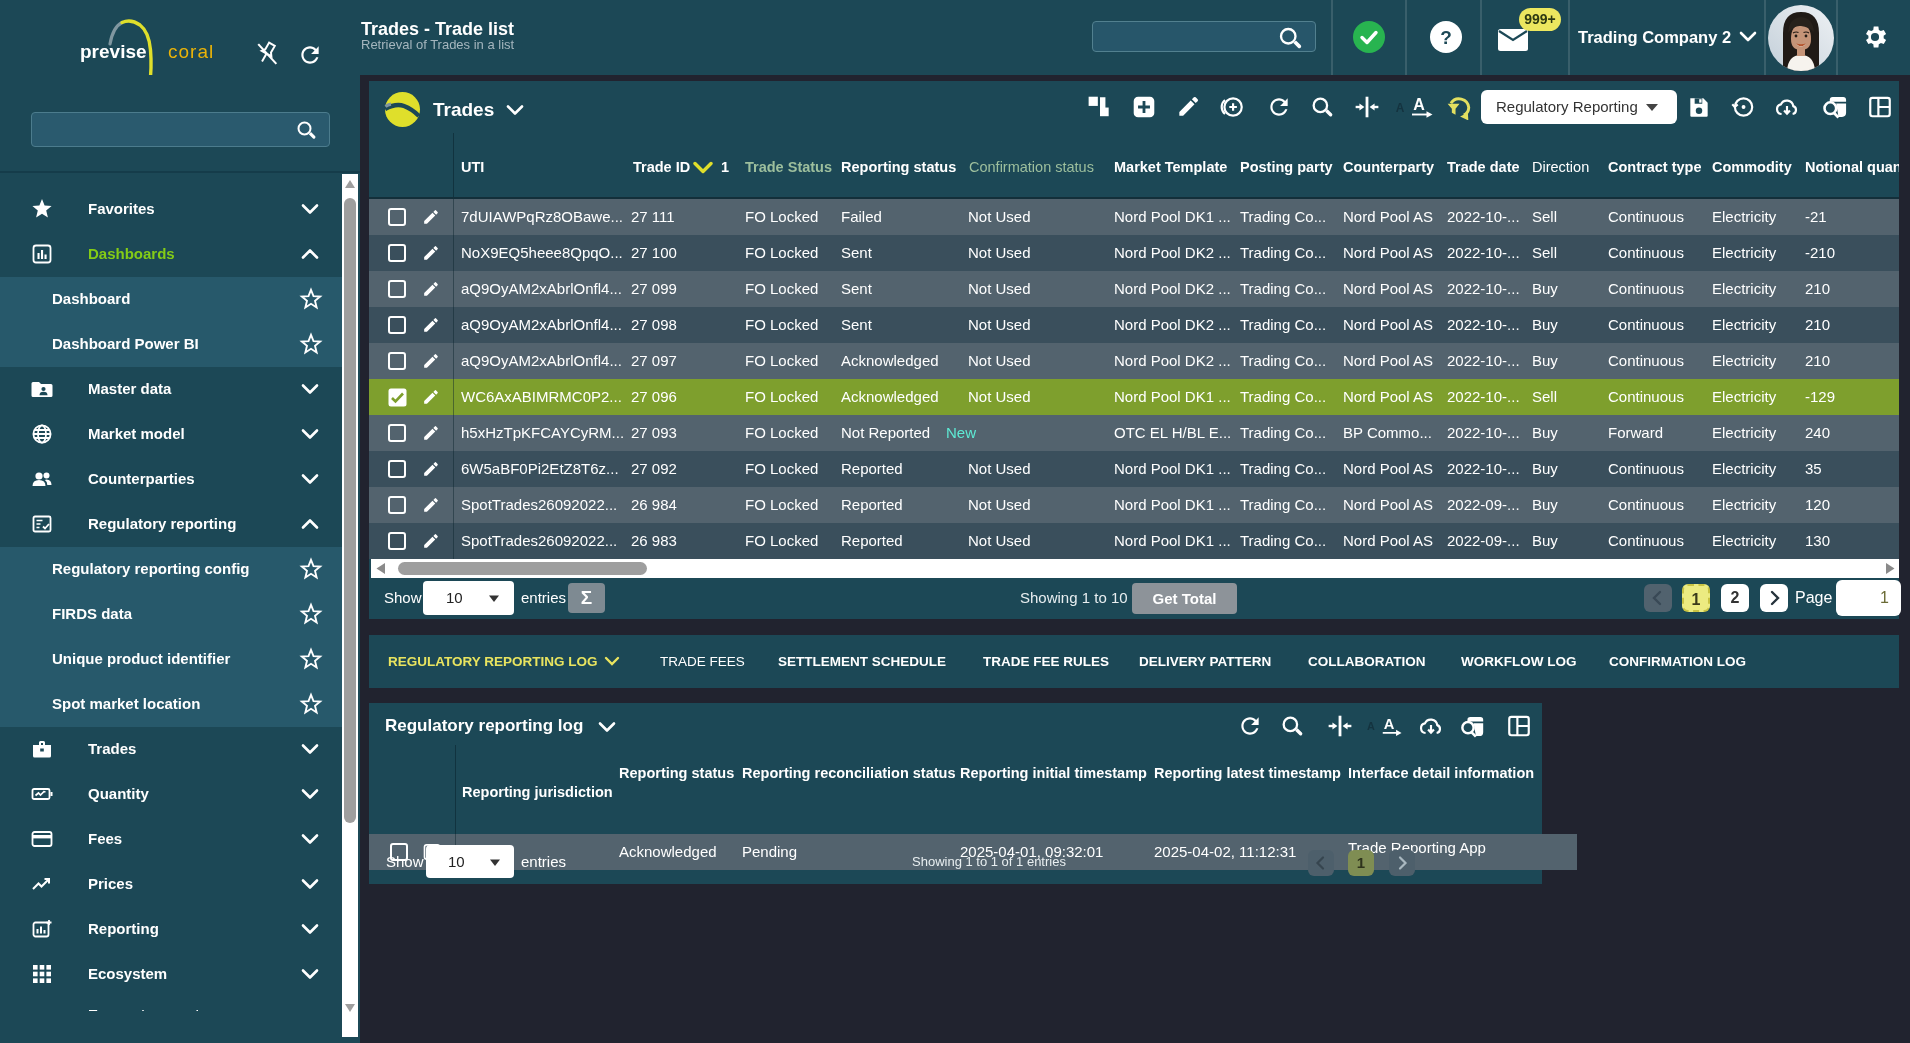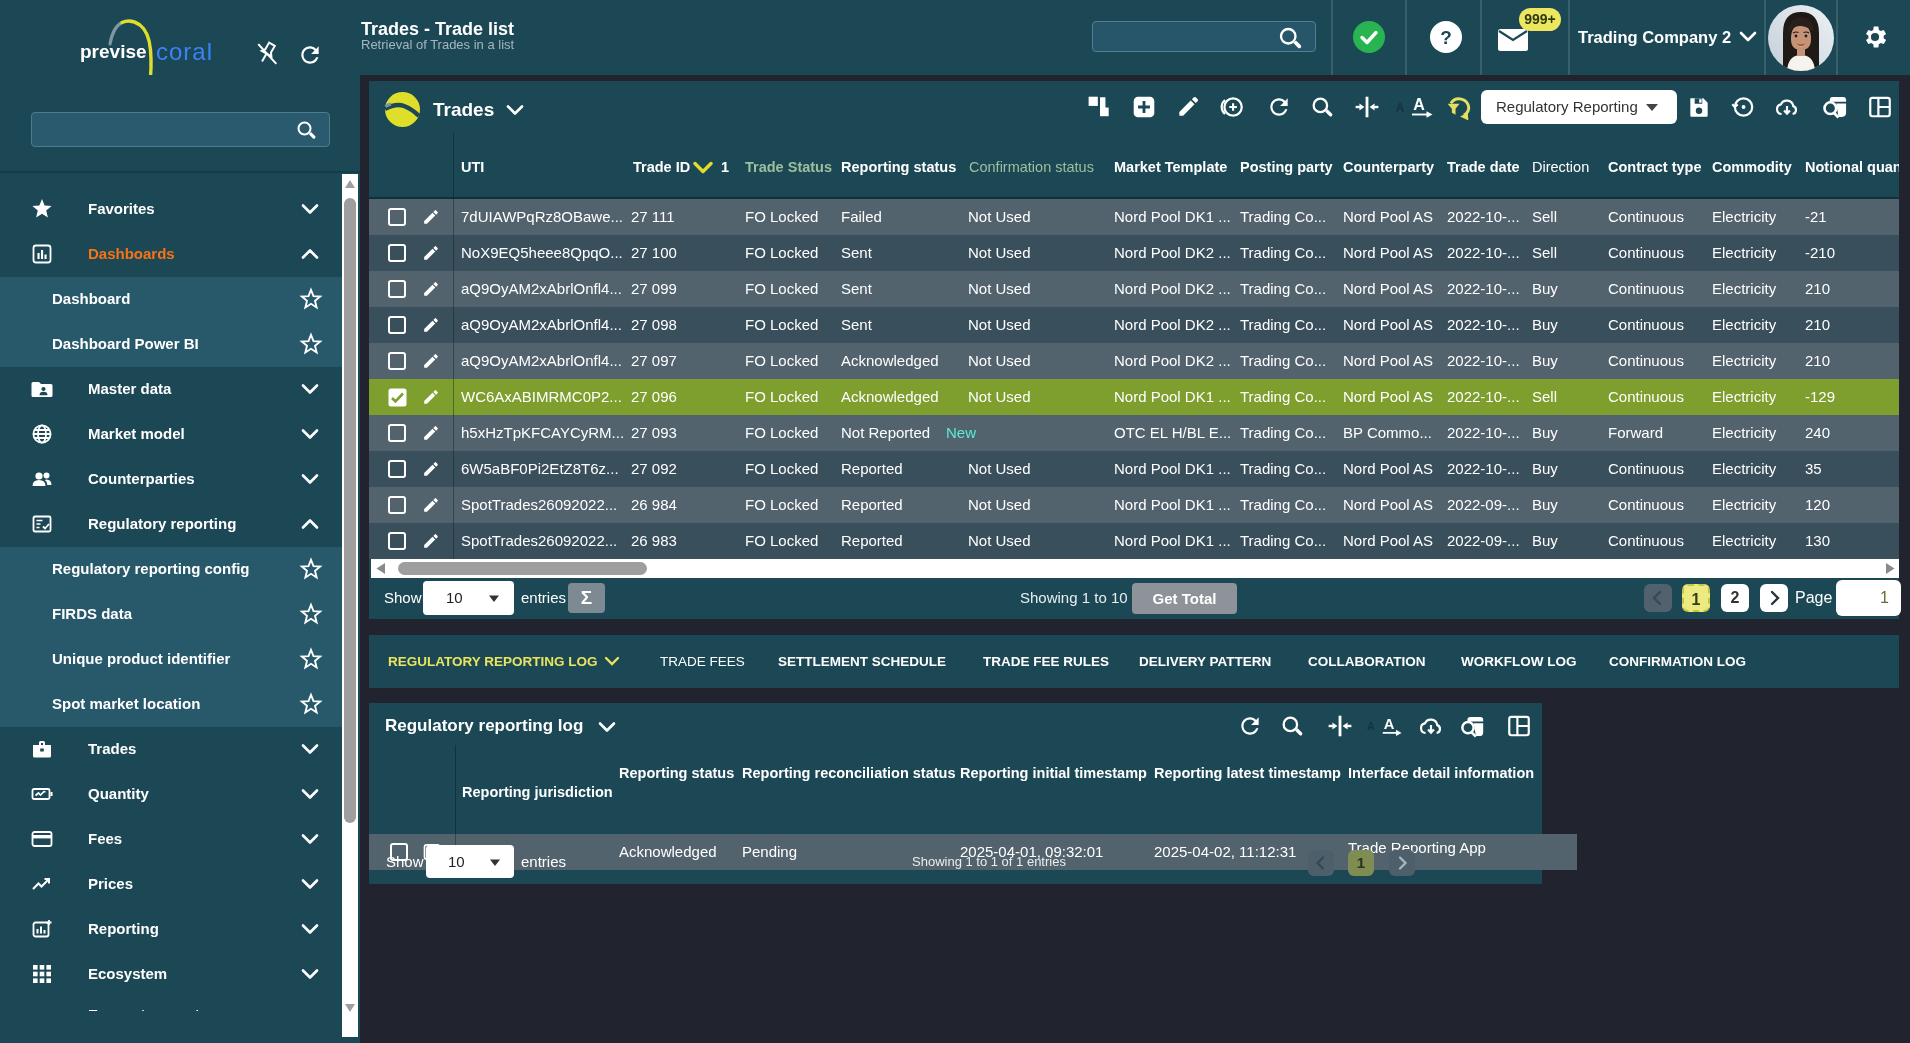--- a/index.html
+++ b/index.html
@@ -4,21 +4,21 @@
 * { margin:0; padding:0; box-sizing:border-box; }
 html,body { width:1910px; height:1043px; overflow:hidden; background:#21232f;
   font-family:"Liberation Sans", sans-serif; }
 .abs { position:absolute; }
 svg { display:block; }
 </style></head>
 <body>
 
 <div class="abs" style="left:0px;top:0px;width:1910px;height:75px;background:#1c4856;"></div>
 <div class="abs" style="left:80px;top:33px;height:38px;line-height:38px;font-size:19px;color:#fff;font-weight:bold;white-space:nowrap;letter-spacing:0px;">previse</div>
-<div class="abs" style="left:156px;top:33px;height:38px;line-height:38px;font-size:24px;color:#3b82f6;white-space:nowrap;letter-spacing:1px;">coral</div>
+<div class="abs" style="left:168px;top:33px;height:38px;line-height:38px;font-size:19px;color:#eab308;white-space:nowrap;letter-spacing:1px;">coral</div>
 <svg class="abs" style="left:104px;top:16px" width="56" height="76" viewBox="0 0 56 76">
 <path d="M 6 28 Q 9 11 18 6.5" fill="none" stroke="#8097a0" stroke-width="3.2" stroke-linecap="round"></path>
 <path d="M 18 6.5 Q 27 2.5 36 9 Q 45 16 46.5 34 Q 48 52 45.5 70" fill="none" stroke="#dfdf2b" stroke-width="3.4" stroke-linecap="round"></path>
 </svg>
 <svg class="abs" style="left:253px;top:40px" width="28" height="28" viewBox="0 0 24 24">
 <g transform="rotate(30 12 11)" stroke="#fff" stroke-width="1.7" fill="none">
 <path d="M9.2 2.5 h5.6 v6.5 l2 2.8 h-9.6 l2 -2.8 z"></path>
 <path d="M12 12 v7.5"></path>
 </g>
 <path d="M4.5 3.5 L20 20.5" stroke="#fff" stroke-width="1.8"></path>
@@ -95,21 +95,21 @@
 <div class="abs" style="left:0px;top:171px;width:360px;height:2px;background:#153c4a;"></div>
 <div class="abs" style="left:0px;top:277px;width:342px;height:90px;background:#27596b;"></div>
 <div class="abs" style="left:0px;top:547px;width:342px;height:180px;background:#27596b;"></div>
 <div class="abs" style="left:88px;top:194px;height:30px;line-height:30px;font-size:15px;color:#fff;font-weight:bold;white-space:nowrap;">Favorites</div>
 <svg class="abs" style="left:30px;top:197px" width="24" height="24" viewBox="0 0 24 24">
     <path fill="#fff" d="M12 2 l2.6 6.6 7 .5 -5.4 4.5 1.7 6.9 -5.9 -3.8 -5.9 3.8 1.7 -6.9 -5.4 -4.5 7 -.5 z"></path>
   </svg>
 <svg class="abs" style="left:300px;top:202px" width="20" height="14" viewBox="0 0 20 14">
 <path d="M3 3.5 l7 7 l7 -7" fill="none" stroke="#fff" stroke-width="2.6" stroke-linecap="round" stroke-linejoin="round"></path>
   </svg>
-<div class="abs" style="left:88px;top:239px;height:30px;line-height:30px;font-size:15px;color:#f97316;font-weight:bold;white-space:nowrap;">Dashboards</div>
+<div class="abs" style="left:88px;top:239px;height:30px;line-height:30px;font-size:15px;color:#84cc16;font-weight:bold;white-space:nowrap;">Dashboards</div>
 <svg class="abs" style="left:30px;top:242px" width="24" height="24" viewBox="0 0 24 24">
     <rect x="3.5" y="3.5" width="17" height="17" rx="2.5" fill="none" stroke="#fff" stroke-width="1.8"></rect>
 <rect x="7.5" y="11" width="2.1" height="6" fill="#fff"></rect>
     <rect x="11" y="8" width="2.1" height="9" fill="#fff"></rect>
     <rect x="14.5" y="12.5" width="2.1" height="4.5" fill="#fff"></rect>
   </svg>
 <svg class="abs" style="left:300px;top:247px" width="20" height="14" viewBox="0 0 20 14">
 <path d="M3 10.5 l7 -7 l7 7" fill="none" stroke="#fff" stroke-width="2.6" stroke-linecap="round" stroke-linejoin="round"></path>
   </svg>
 <div class="abs" style="left:52px;top:284px;height:30px;line-height:30px;font-size:15px;color:#fff;font-weight:bold;white-space:nowrap;">Dashboard</div>

